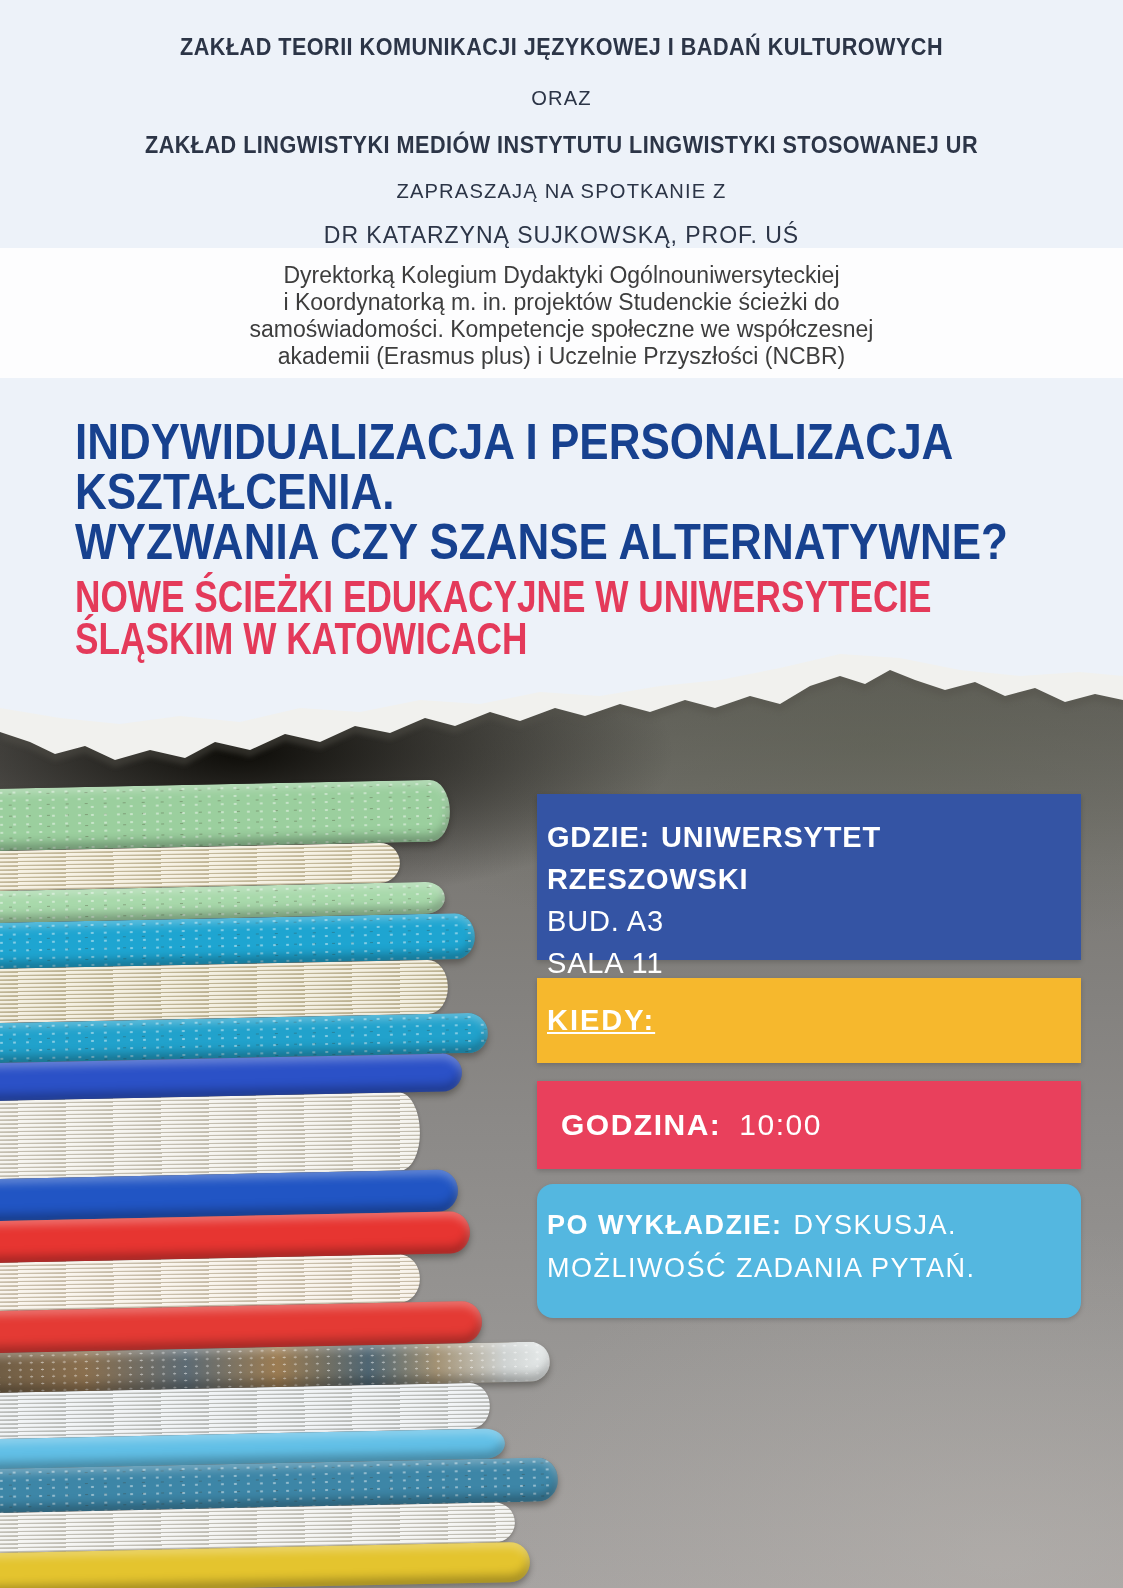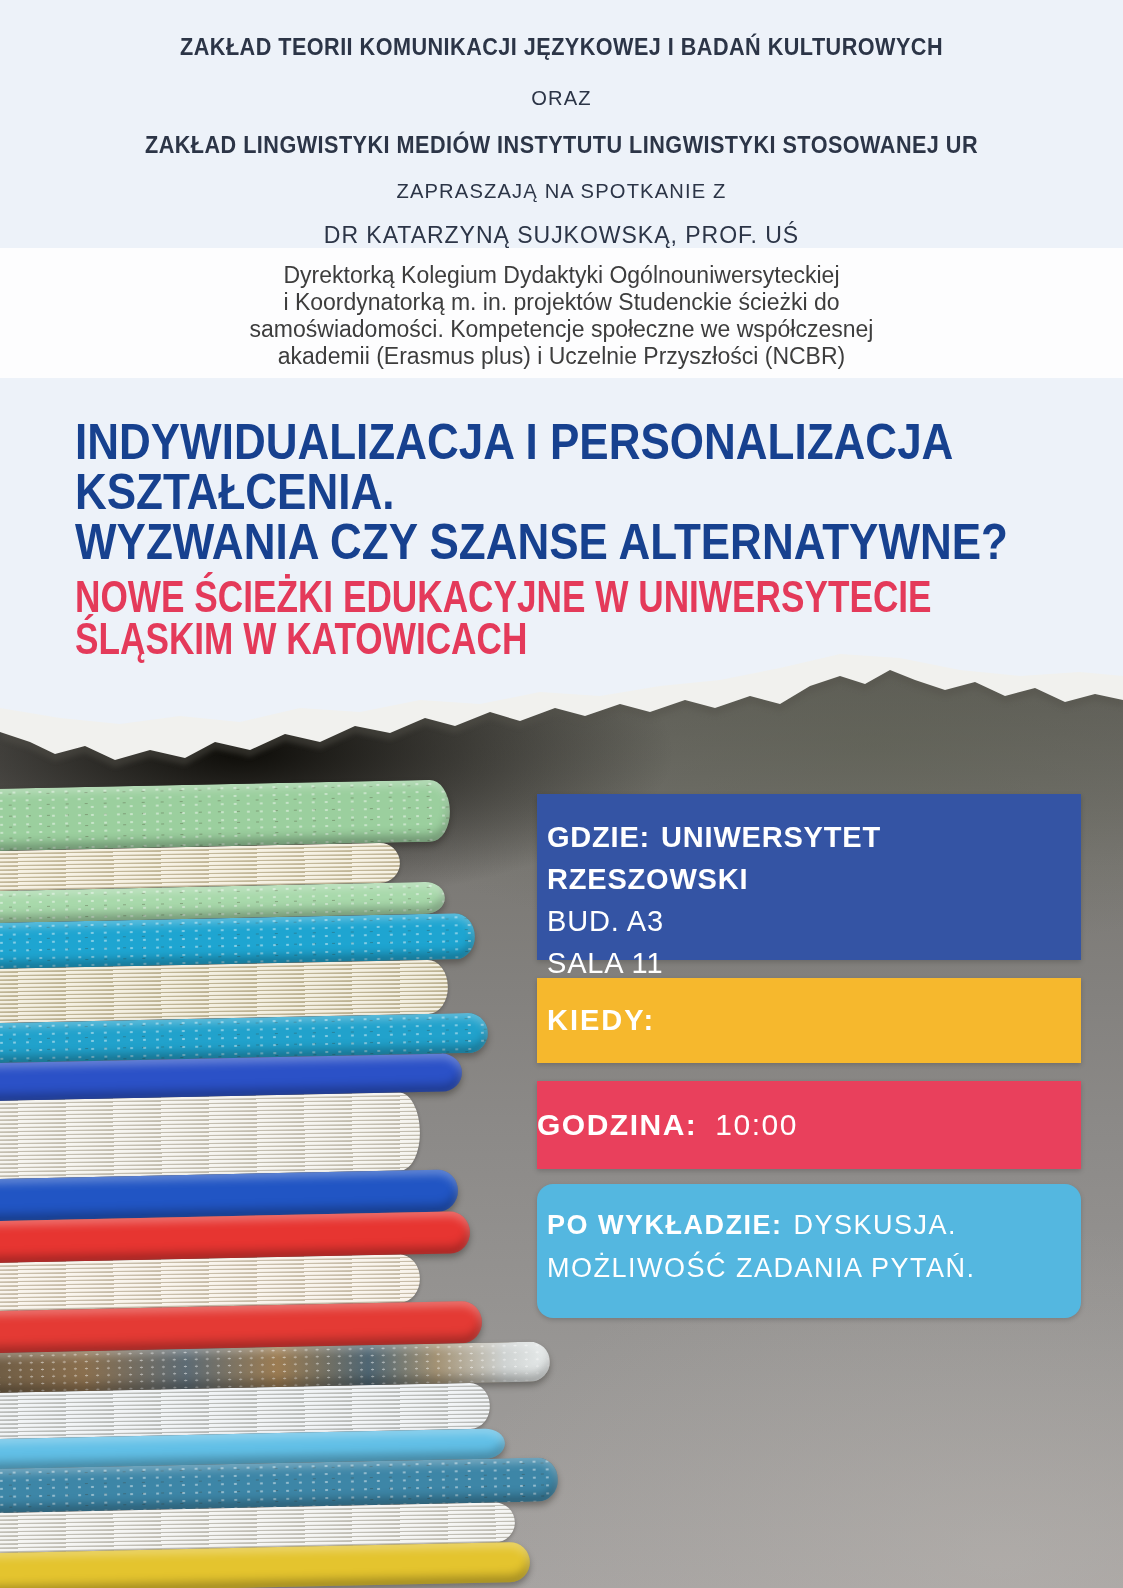--- a/index.html
+++ b/index.html
@@ -80,23 +80,23 @@
 
   
   .ibox{position:absolute;left:537px;width:544px;color:#ffffff;z-index:3;
         box-shadow:0 2px 5px rgba(0,0,0,.18);}
   .ibox .lbl{font-weight:bold;}
   .ibox .val{margin-left:11px;font-weight:normal;}
   .box-where{top:182px;height:166px;padding:22px 0 0 10px;box-sizing:border-box;
              font-size:29px;line-height:42px;letter-spacing:.8px;}
   .box-where .lbl,.box-where .val{font-weight:bold;}
   .box-when{top:366px;height:85px;font-size:29px;letter-spacing:2px;
-            display:flex;align-items:center;padding-left:10px;box-sizing:border-box;}
+            display:flex;align-items:center;padding-left:10px;box-sizing:border-box;text-decoration:underline;}
   .box-time{top:469px;height:88px;font-size:30px;letter-spacing:1.5px;
-            display:flex;align-items:center;padding-left:0;box-sizing:border-box;}
+            display:flex;align-items:center;padding-left:24px;box-sizing:border-box;}
   .box-time .val{margin-left:18px;}
   .box-after{top:572px;height:134px;font-size:27px;line-height:43px;letter-spacing:1.5px;
              padding:20px 0 0 10px;box-sizing:border-box;border-radius:16px;}
 </style>
 </head>
 <body>
 
 <div class="poster">
 
   <div class="abs band-top"></div>

